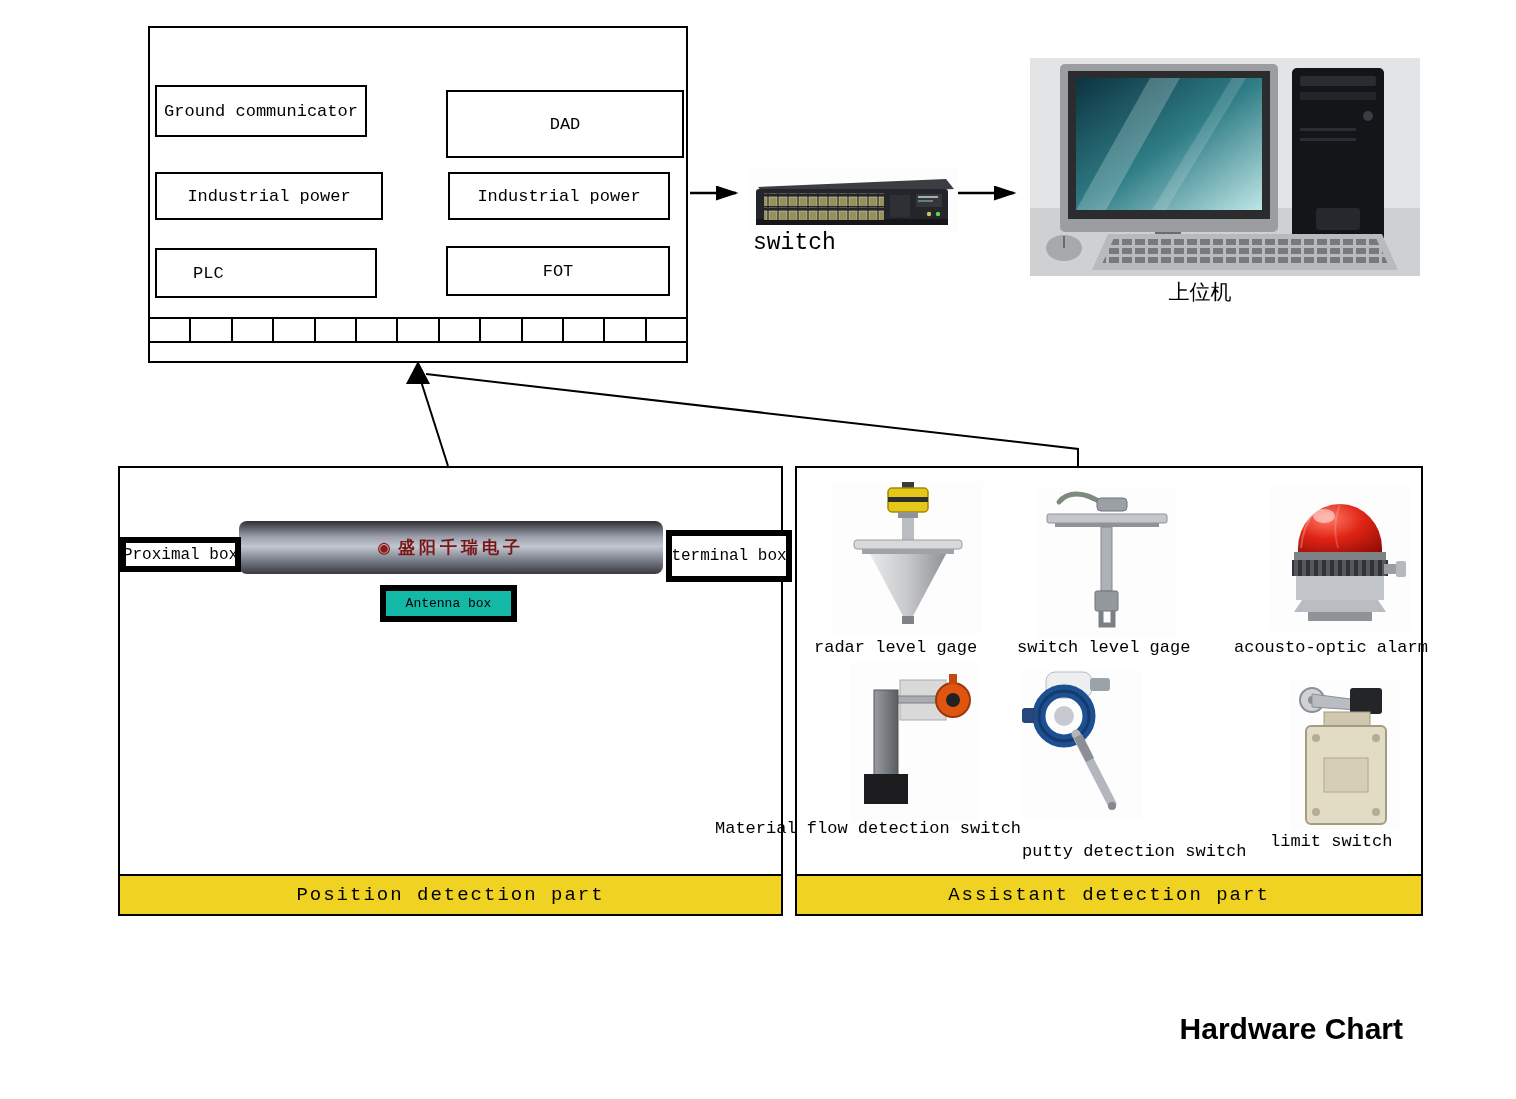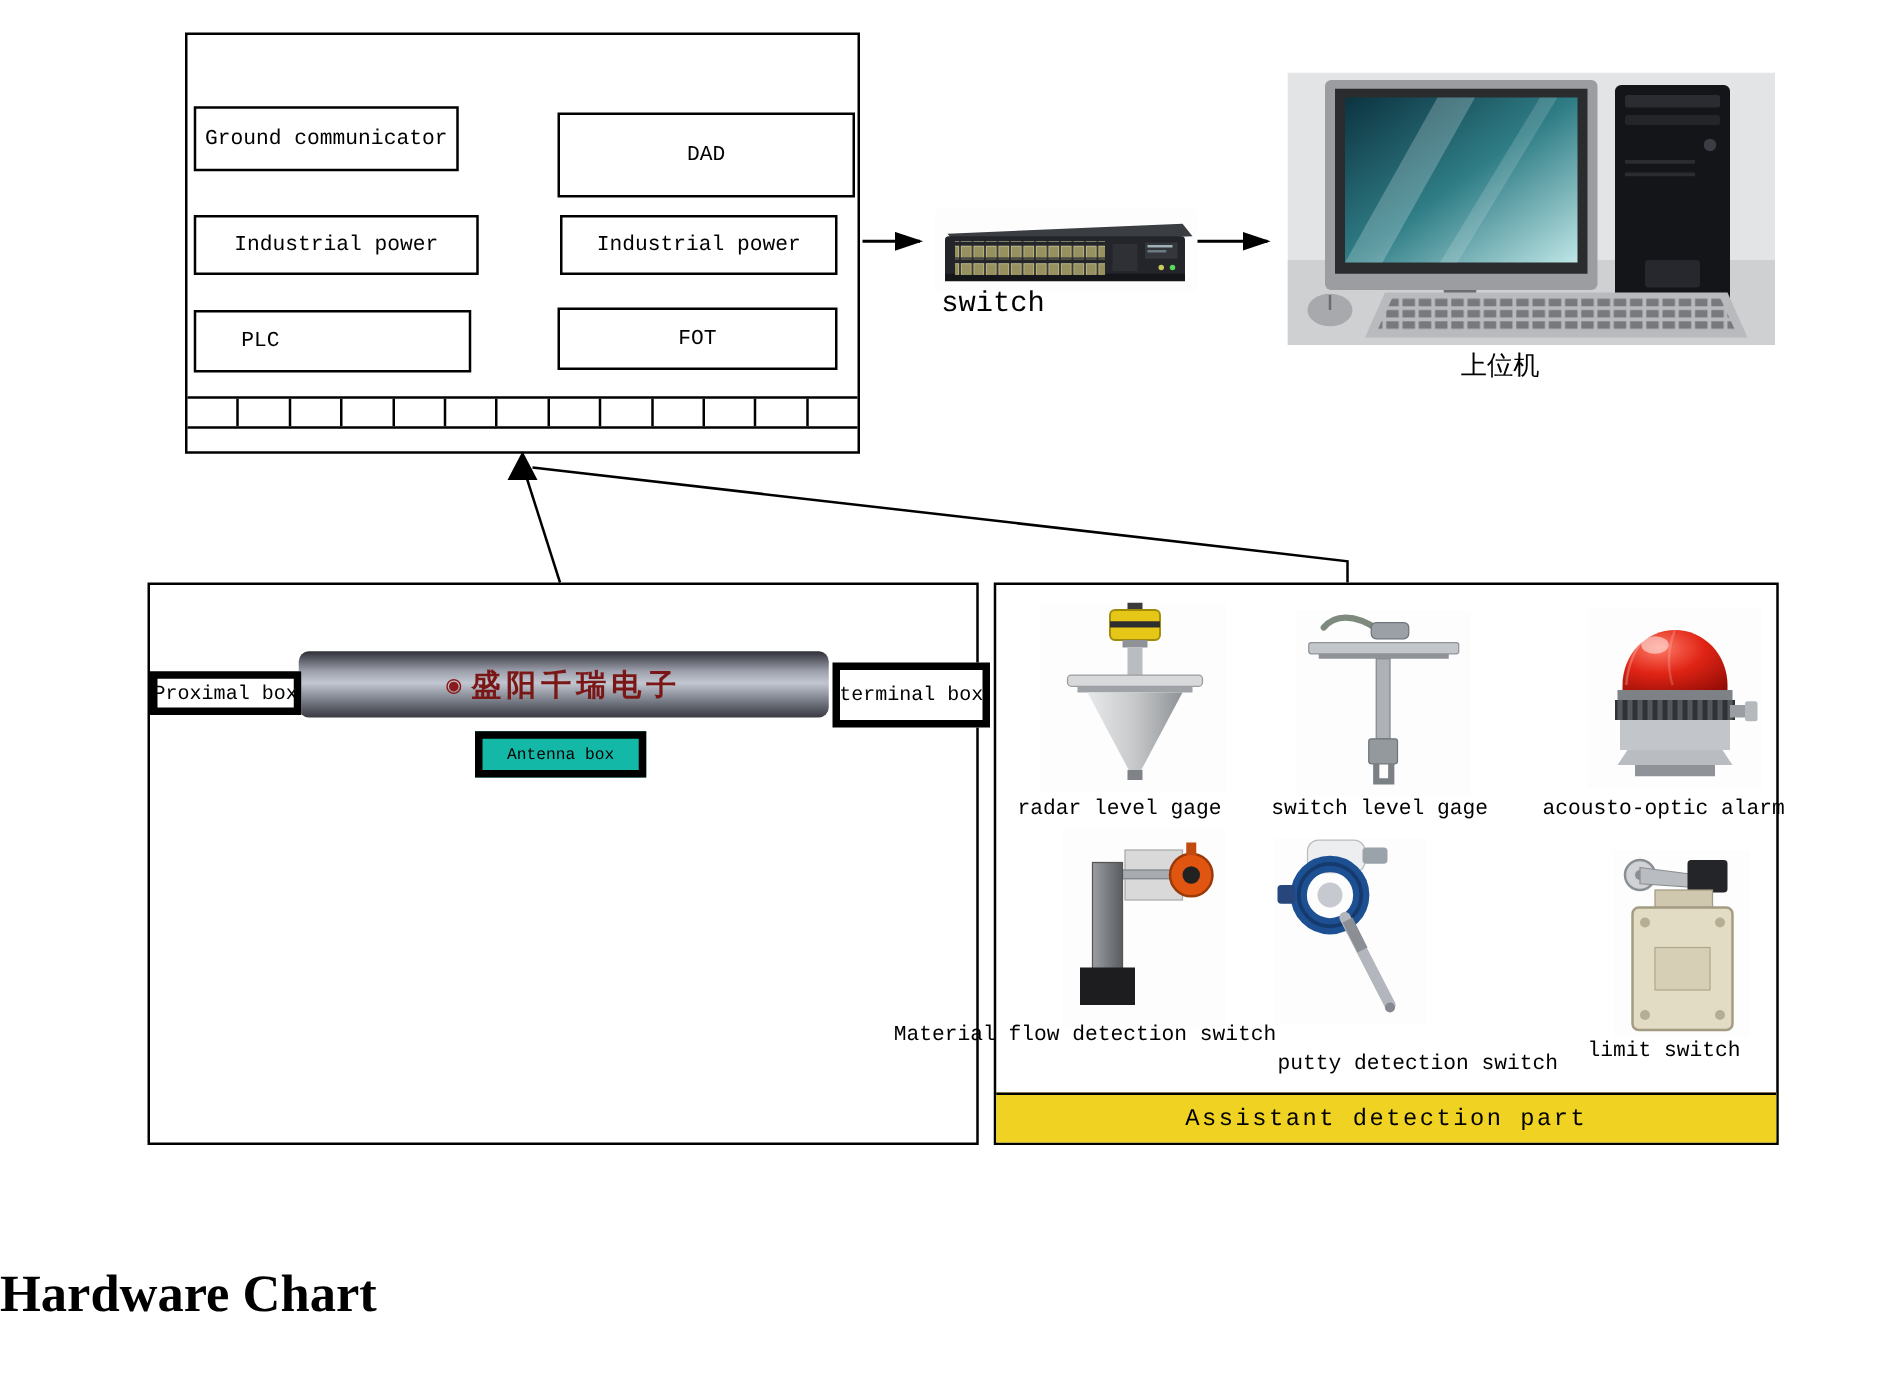--- a/index.html
+++ b/index.html
@@ -32,35 +32,35 @@
   .position-box{left:118px;top:466px;width:665px;height:450px}
   .assist-box{left:795px;top:466px;width:628px;height:450px}
   .part-footer{position:absolute;left:0;bottom:0;width:100%;height:40px;
     background:var(--accent-yellow,#F0D222);border-top:2px solid #000;
     display:flex;align-items:center;justify-content:center;font-size:19px;letter-spacing:2px}
 
   .antenna-bar{position:absolute;left:119px;top:53px;width:424px;height:53px;border-radius:8px;
     background:linear-gradient(180deg,#2e2e36 0%,#9ca0ac 30%,#c2c6d0 48%,#6a6e78 80%,#3a3a42 100%);
     display:flex;align-items:center;justify-content:center;gap:8px}
   .bar-logo{color:#8c1a1a;font-size:20px;font-weight:bold}
-  .bar-text{color:#7a1616;font-size:24px;font-weight:bold;letter-spacing:4px;font-family:Liberation Sans, sans-serif}
+  .bar-text{color:#7a1616;font-size:17px;font-weight:bold;letter-spacing:4px;font-family:Liberation Sans, sans-serif}
 
   .tag{position:absolute;border:6px solid #000000;background:#fff;display:flex;align-items:center;
     justify-content:center;font-size:16px;white-space:nowrap}
   .tag.antenna{background:#14b8a6;font-size:13px}
 
   .dev-img{position:absolute}
   .dev-label{position:absolute;font-size:17px;text-align:center;white-space:nowrap}
 
   
   .arrows{position:absolute;left:0;top:0;pointer-events:none}
 
   
-  .main-title{position:absolute;left:0;top:1012px;width:1403px;text-align:left;
-    font-family:Liberation Serif, serif;font-weight:bold;font-size:42px}
+  .main-title{position:absolute;left:0;top:1012px;width:1403px;text-align:right;
+    font-family:Liberation Sans, sans-serif;font-weight:bold;font-size:30px}
 </style>
 </head>
 <body>
 
 <div class="canvas">
 
   <div class="abs cabinet">
     <div class="module" style="left:5px;top:57px;width:212px;height:52px">Ground communicator</div>
     <div class="module" style="left:296px;top:62px;width:238px;height:68px">DAD</div>
     <div class="module" style="left:5px;top:144px;width:228px;height:48px">Industrial power</div>
@@ -148,20 +148,21 @@
   <div class="host-caption">上位机</div>
 
   <div class="part-box position-box">
     <div class="antenna-bar">
       <span class="bar-logo">◉</span>
       <span class="bar-text">盛阳千瑞电子</span>
     </div>
     <div class="tag" style="left:0;top:69px;width:121px;height:35px">Proximal box</div>
     <div class="tag" style="left:546px;top:62px;width:126px;height:52px">terminal box</div>
     <div class="tag antenna" style="left:260px;top:117px;width:137px;height:37px">Antenna box</div>
+    <div class="part-footer">Position detection part</div>
   </div>
 
   <div class="part-box assist-box">
 
     <div class="dev-img" style="left:35px;top:14px">
       <svg width="150" height="152" viewBox="0 0 150 152">
         <defs>
           <linearGradient id="coneg" x1="0" y1="0" x2="1" y2="0">
             <stop offset="0" stop-color="#e8e9ea"></stop>
               <stop offset="0.5" stop-color="#c6c8ca"></stop>

